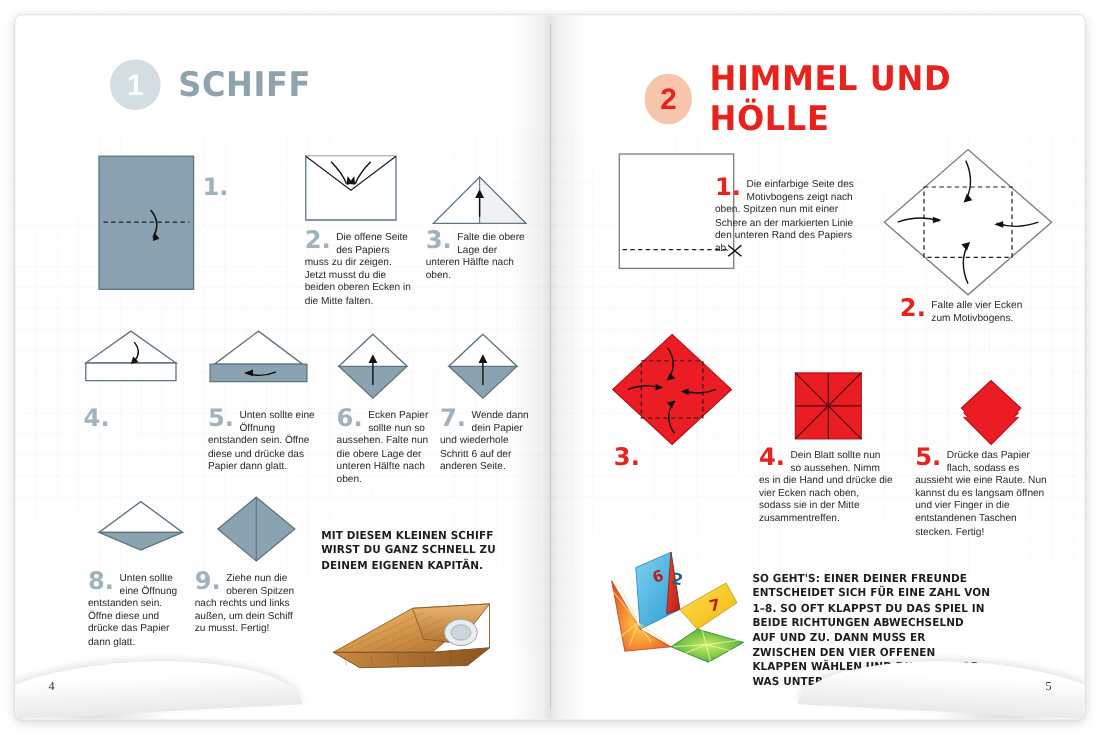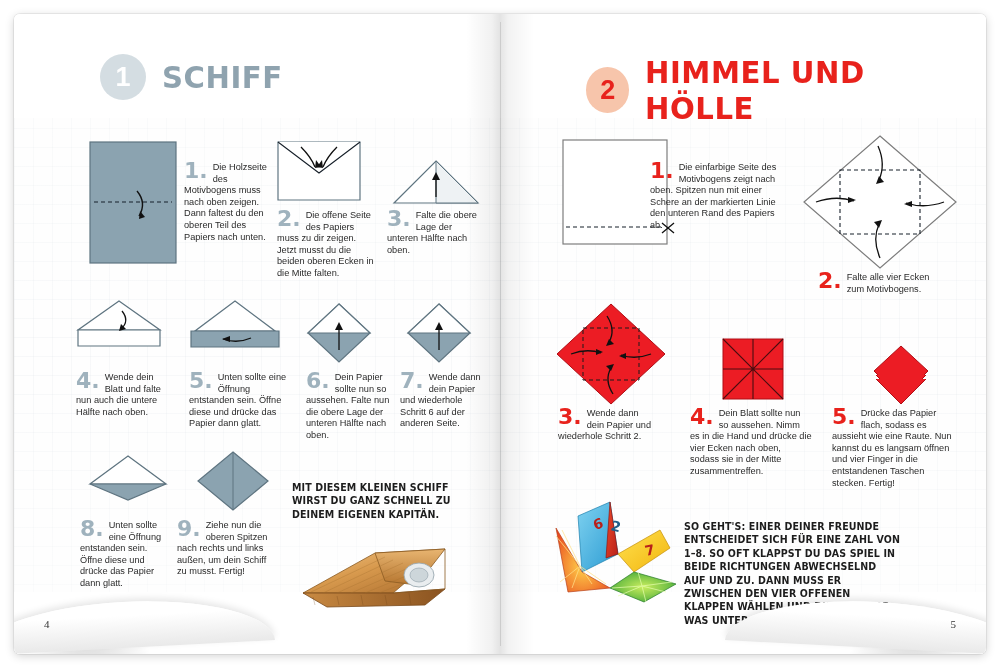--- a/index.html
+++ b/index.html
@@ -152,21 +152,21 @@
       <div class="fig" style="left:75px; top:127px;">
         <svg width="90" height="125" viewBox="0 0 90 125">
           <rect x="1" y="1" width="86" height="121" fill="#8ba3b0" stroke="#5e7480" stroke-width="1.2"></rect>
           <line x1="5" y1="61" x2="83" y2="61" stroke="#17202a" stroke-width="1.2" stroke-dasharray="4 3"></line>
           <path d="M48 50 q10 12 2 25" stroke="#111" stroke-width="1.4" fill="none"></path>
           <path d="M50 78 l1 -8 l5 6 z" fill="#111"></path>
         </svg>
       </div>
 
       <div class="step" style="left:170px; top:148px; width:92px;">
-        <p><span class="num blue">1.</span><span>Die Holzseite des Motivbogens muss nach oben zeigen. Dann faltest du den oberen Teil des Papiers nach unten.</span></p>
+        <p><span class="num blue">1.</span></p>
       </div>
 
       <div class="fig" style="left:263px; top:127px;">
         <svg width="84" height="62" viewBox="0 0 84 62">
           <path d="M1 1 H83 V59 H1 Z" fill="#ffffff" stroke="#5e7480" stroke-width="1.2"></path>
           <path d="M1 1 L42 32 L83 1" fill="#ffffff" stroke="#17202a" stroke-width="1.1"></path>
           <path d="M24 6 q10 10 14 20" stroke="#111" stroke-width="1.3" fill="none"></path>
           <path d="M38 27 l1 -8 l5 7 z" fill="#111"></path>
           <path d="M60 6 q-10 10 -14 20" stroke="#111" stroke-width="1.3" fill="none"></path>
           <path d="M46 27 l-1 -8 l-5 7 z" fill="#111"></path>
@@ -192,21 +192,21 @@
 
       <div class="fig" style="left:62px; top:285px;">
         <svg width="86" height="50" viewBox="0 0 86 50">
           <path d="M43 2 L84 31 H2 Z" fill="#ffffff" stroke="#5e7480" stroke-width="1.2"></path>
           <path d="M2 31 H84 V47 H2 Z" fill="#ffffff" stroke="#5e7480" stroke-width="1.2"></path>
           <path d="M46 12 q8 10 -1 18" stroke="#111" stroke-width="1.3" fill="none"></path>
           <path d="M43 32 l2 -7 l5 5 z" fill="#111"></path>
         </svg>
       </div>
       <div class="step" style="left:62px; top:358px; width:92px;">
-        <p><span class="num blue">4.</span><span>Wende dein Blatt und falte nun auch die untere Hälfte nach oben.</span></p>
+        <p><span class="num blue">4.</span></p>
       </div>
 
       <div class="fig" style="left:175px; top:285px;">
         <svg width="92" height="52" viewBox="0 0 92 52">
           <path d="M46 2 L86 32 H6 Z" fill="#ffffff" stroke="#5e7480" stroke-width="1.2"></path>
           <path d="M2 32 H90 V48 H2 Z" fill="#8ba3b0" stroke="#5e7480" stroke-width="1.2"></path>
           <path d="M62 39 q-14 6 -28 1" stroke="#111" stroke-width="1.3" fill="none"></path>
           <path d="M33 40 l8 -3 l0 6 z" fill="#111"></path>
         </svg>
       </div>
@@ -216,21 +216,21 @@
 
       <div class="fig" style="left:292px; top:288px;">
         <svg width="66" height="62" viewBox="0 0 66 62">
           <path d="M33 2 L64 31 L33 60 L2 31 Z" fill="#8ba3b0" stroke="#5e7480" stroke-width="1.2"></path>
           <path d="M33 2 L64 31 H2 Z" fill="#ffffff" stroke="#5e7480" stroke-width="1.1"></path>
           <path d="M33 48 L33 24" stroke="#111" stroke-width="1.3"></path>
           <path d="M33 20 l-4 8 h8 z" fill="#111"></path>
         </svg>
       </div>
       <div class="step" style="left:292px; top:358px; width:88px;">
-        <p><span class="num blue">6.</span><span>Dein Papier sollte nun so aussehen. Falte nun die obere Lage der unteren Hälfte nach oben.</span></p>
+        <p><span class="num blue">6.</span><span>Ecken Papier sollte nun so aussehen. Falte nun die obere Lage der unteren Hälfte nach oben.</span></p>
       </div>
 
       <div class="fig" style="left:392px; top:288px;">
         <svg width="66" height="62" viewBox="0 0 66 62">
           <path d="M33 2 L64 31 L33 60 L2 31 Z" fill="#8ba3b0" stroke="#5e7480" stroke-width="1.2"></path>
           <path d="M33 2 L64 31 H2 Z" fill="#ffffff" stroke="#5e7480" stroke-width="1.1"></path>
           <path d="M33 48 L33 24" stroke="#111" stroke-width="1.3"></path>
           <path d="M33 20 l-4 8 h8 z" fill="#111"></path>
         </svg>
       </div>
@@ -359,21 +359,21 @@
           <path d="M51 44 l3 -7 l5 5 z" fill="#111"></path>
           <path d="M58 92 q-9 -14 -2 -26" stroke="#111" stroke-width="1.3" fill="none"></path>
           <path d="M59 62 l-3 7 l-5 -5 z" fill="#111"></path>
           <path d="M16 52 q16 -6 30 -1" stroke="#111" stroke-width="1.3" fill="none"></path>
           <path d="M48 50 l-7 -3 l0 6 z" fill="#111"></path>
           <path d="M96 52 q-16 6 -30 1" stroke="#111" stroke-width="1.3" fill="none"></path>
           <path d="M64 54 l7 3 l0 -6 z" fill="#111"></path>
         </svg>
       </div>
       <div class="step" style="left:58px; top:394px; width:100px;">
-        <p><span class="num red">3.</span><span>Wende dann dein Papier und wiederhole Schritt 2.</span></p>
+        <p><span class="num red">3.</span></p>
       </div>
 
       <div class="fig" style="left:222px; top:324px;">
         <svg width="62" height="62" viewBox="0 0 62 62">
           <rect x="1" y="1" width="60" height="60" fill="#ec1c24" stroke="#b00d14" stroke-width="1"></rect>
           <path d="M1 1 L61 61 M61 1 L1 61 M31 1 L31 61 M1 31 L61 31" stroke="#4a0d10" stroke-width="1.1"></path>
         </svg>
       </div>
       <div class="step" style="left:190px; top:394px; width:122px;">
         <p><span class="num red">4.</span><span>Dein Blatt sollte nun so aussehen. Nimm es in die Hand und drücke die vier Ecken nach oben, sodass sie in der Mitte zusammentreffen.</span></p>

